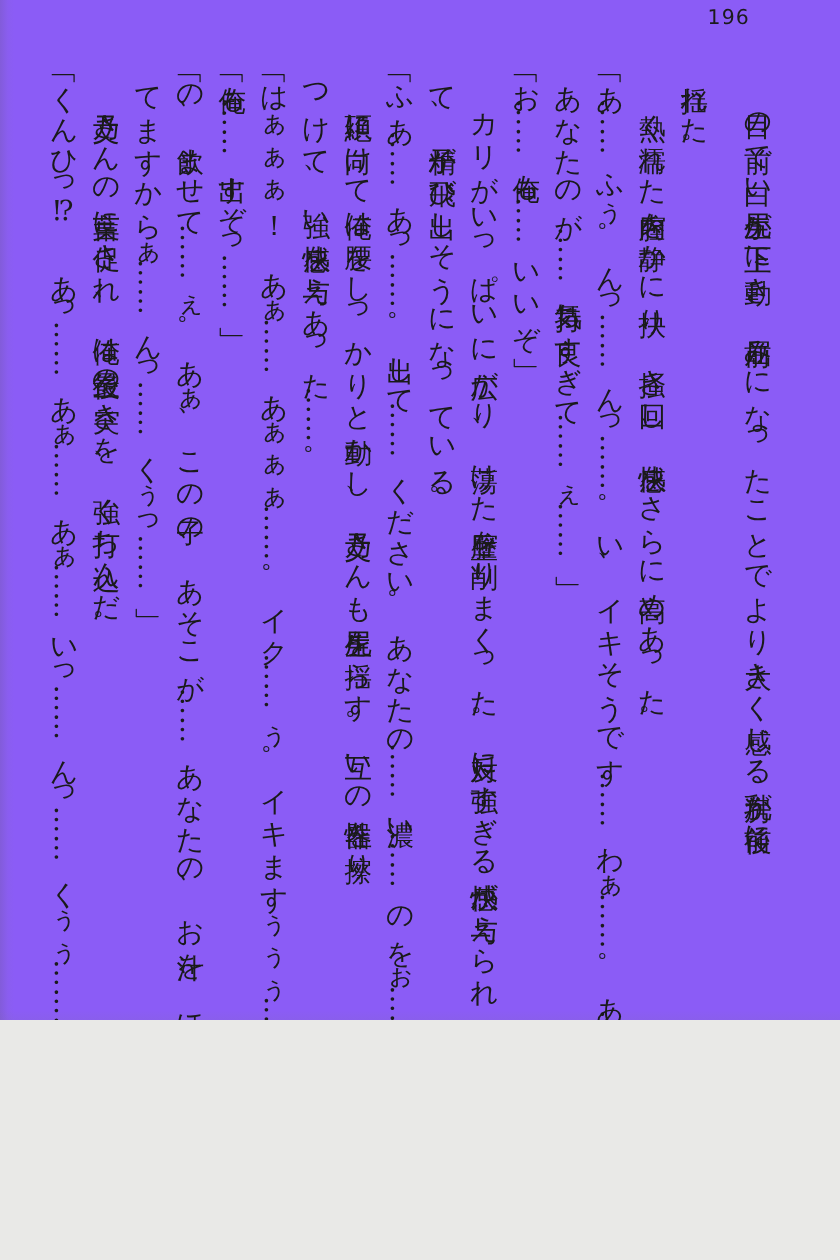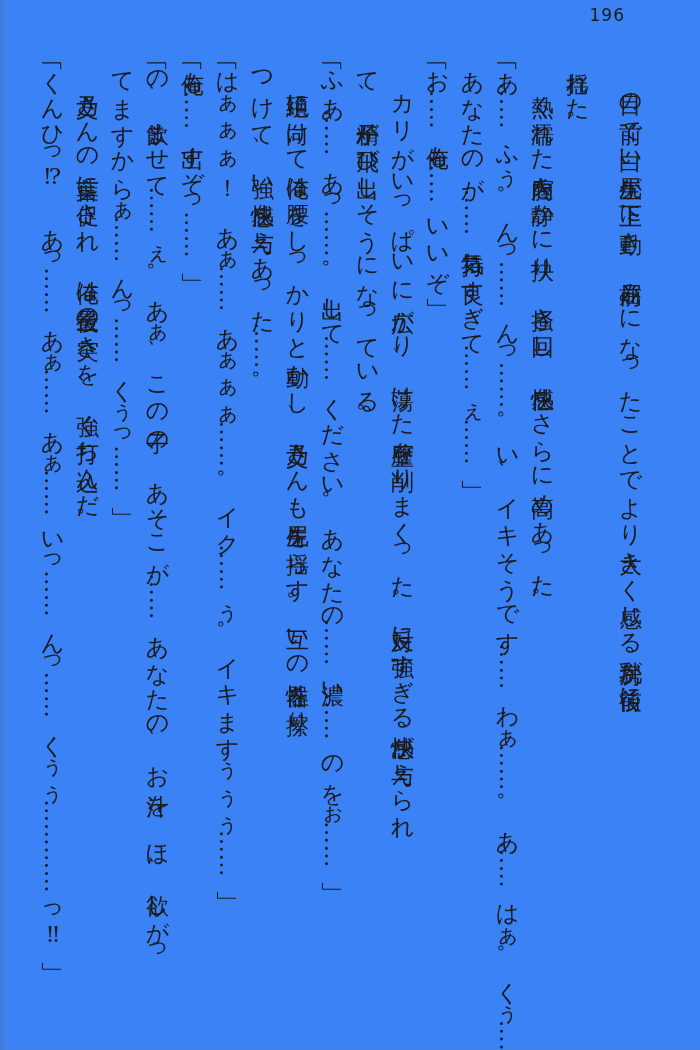--- a/index.html
+++ b/index.html
@@ -3,22 +3,22 @@
 <meta charset="utf-8">
 <style>
   html, body {
     margin: 0;
     padding: 0;
     background: #e9e9e7;
   }
   .page {
     position: relative;
     width: 700px;
-    height: 1050px;
-    background: #3b82f6;
+    height: 850px;
+    background: #8b5cf6;
     overflow: hidden;
     font-family: "DejaVu Serif", "Liberation Serif", serif;
   }
   
   .edge-shadow-left {
     position: absolute;
     left: 0; top: 0; bottom: 0;
     width: 12px;
     background: linear-gradient(to right, rgba(90,90,90,0.18), rgba(120,120,120,0.05) 55%, rgba(0,0,0,0) 100%);
     pointer-events: none;

